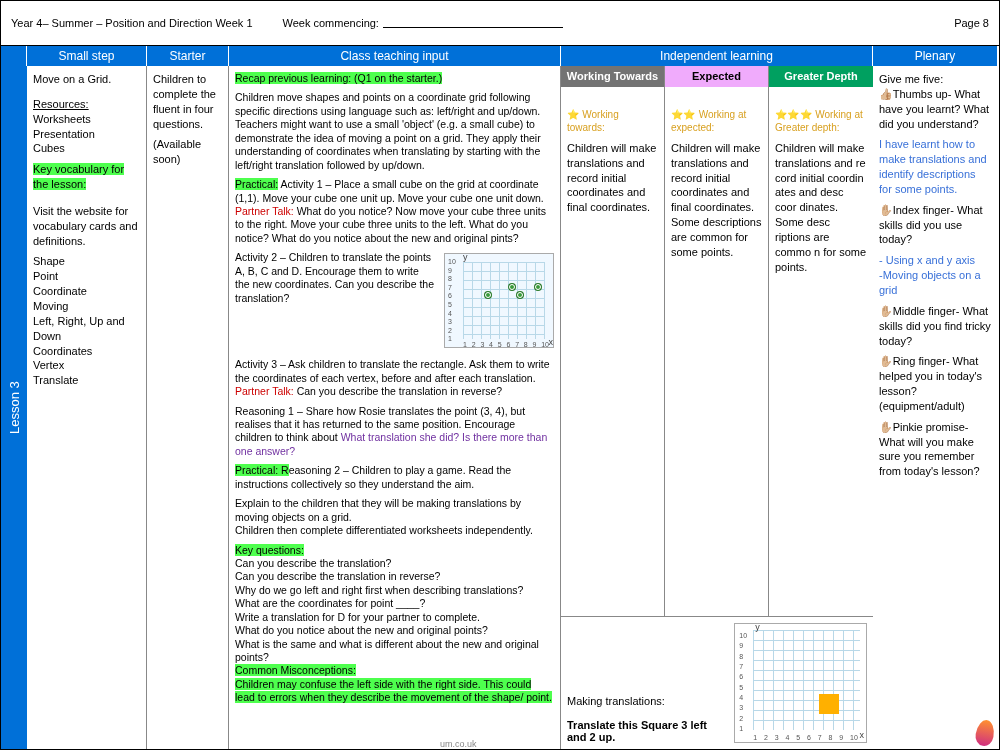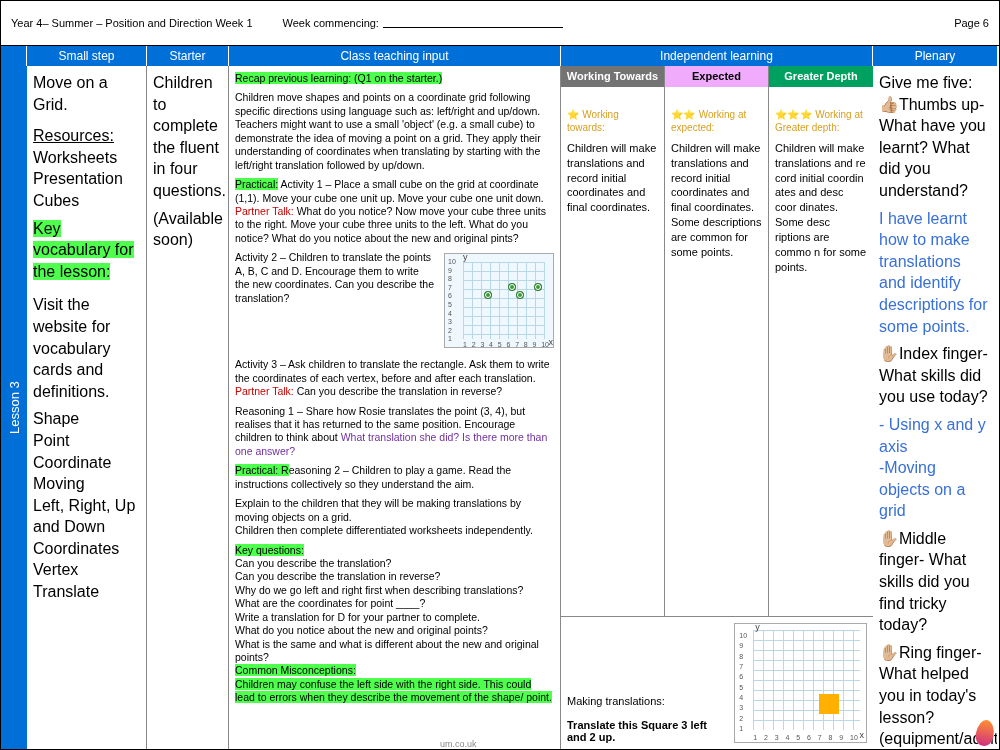--- a/index.html
+++ b/index.html
@@ -10,21 +10,21 @@
   .wk-line { border-bottom: 1px solid #000; display: inline-block; width: 180px; height: 10px; margin-left: 4px;}
   .headrow { display: flex; }
   .headrow > div { background: #0070d8; color: #fff; text-align: center; font-size: 12px; padding: 3px 0; border-right: 1px solid #fff; }
   .col-side { width: 26px; min-width:26px; }
   .col-step { width: 120px; min-width:120px; }
   .col-starter { width: 82px; min-width:82px; }
   .col-teaching { width: 332px; min-width:332px; }
   .col-plenary { width: 124px; min-width:124px; }
   .body { flex:1; display:flex; overflow:hidden; }
   .side-tab { width:26px; min-width:26px; background:#0070d8; color:#fff; writing-mode: vertical-rl; transform: rotate(180deg); text-align:center; display:flex; align-items:center; justify-content:center; font-size:13px; }
-  .col { border-right:1px solid #888; padding:6px 6px; font-size:16px; line-height:1.35; overflow:hidden; }
+  .col { border-right:1px solid #888; padding:6px 6px; font-size:11px; line-height:1.35; overflow:hidden; }
   .ind-wrap { display:flex; flex-direction:column; width:312px; min-width:312px; }
   .ind-top { display:flex; flex:1; }
   .ind-col { width:104px; min-width:104px; border-right:1px solid #888; padding:6px 6px; font-size:11px; line-height:1.35;}
   .ind-head { text-align:center; color:#fff; font-weight:bold; margin:-6px -6px 4px -6px; padding:3px 0; font-size:11px;}
   .wt .ind-head { background:#737373; }
   .ex .ind-head { background:#f0abfc; color:#000;}
   .gd .ind-head { background:#00a060; }
   .hl { background:#4eff4e; }
   .red { color:#cc0000; }
   .purple { color:#7030a0; }
@@ -58,21 +58,21 @@
 </head>
 <body>
 
 <div class="page">
   <div class="topbar">
     <span>Year 4– Summer – Position and Direction Week 1</span>
     <span style="width:30px"></span>
     <span>Week commencing:</span>
     <span class="wk-line"></span>
     <span class="spacer"></span>
-    <span>Page 6</span>
+    <span>Page 8</span>
   </div>
 
   <div class="headrow">
     <div class="col-side"></div>
     <div class="col-step">Small step</div>
     <div class="col-starter">Starter</div>
     <div class="col-teaching">Class teaching input</div>
     <div style="width:312px">Independent learning</div>
     <div class="col-plenary" style="border-right:none">Plenary</div>
   </div>

